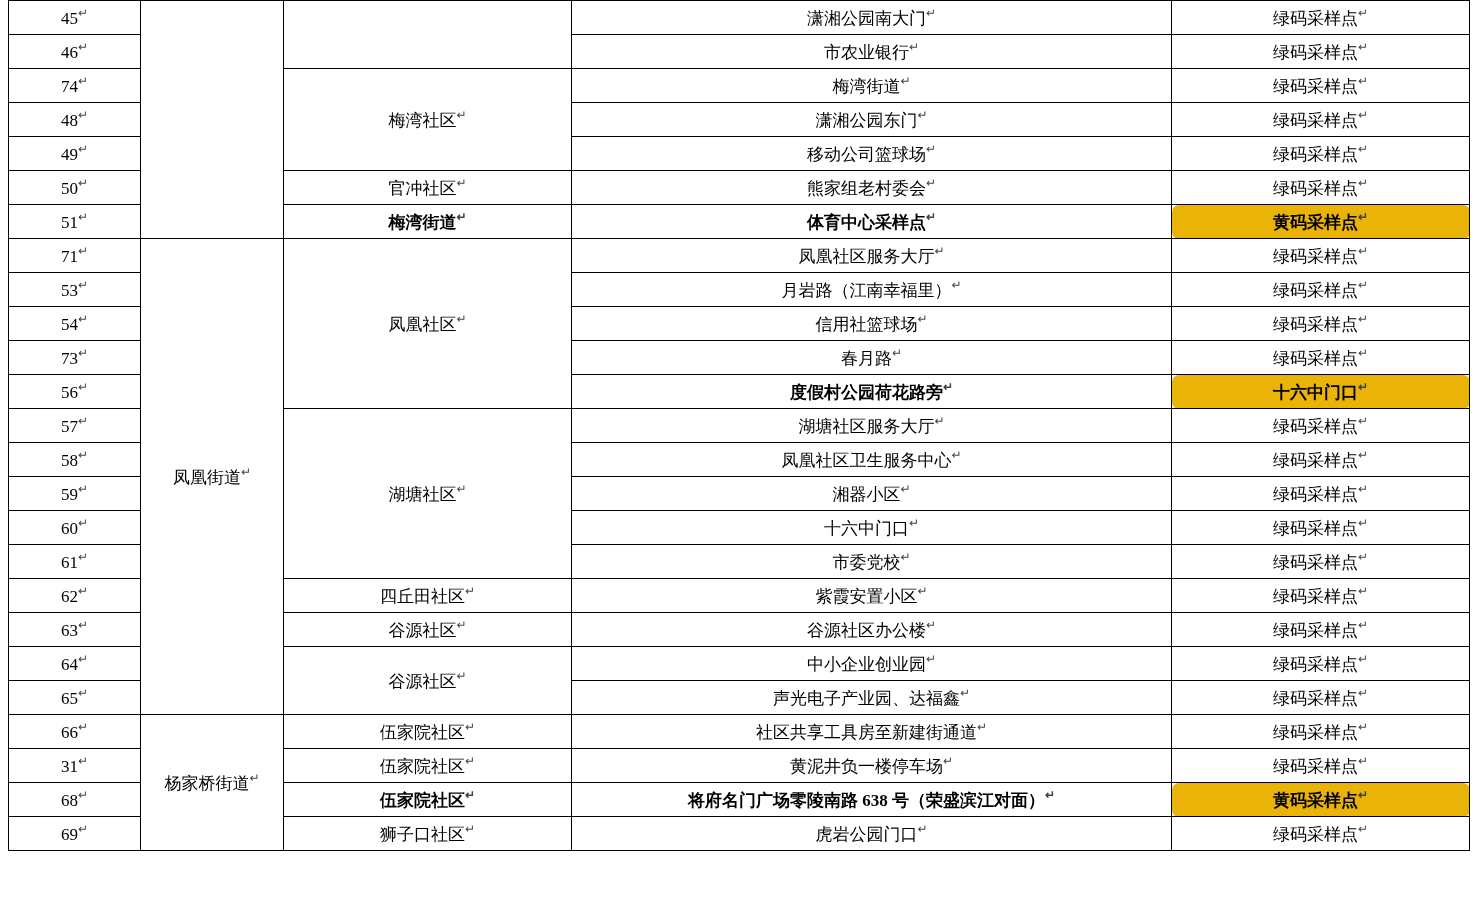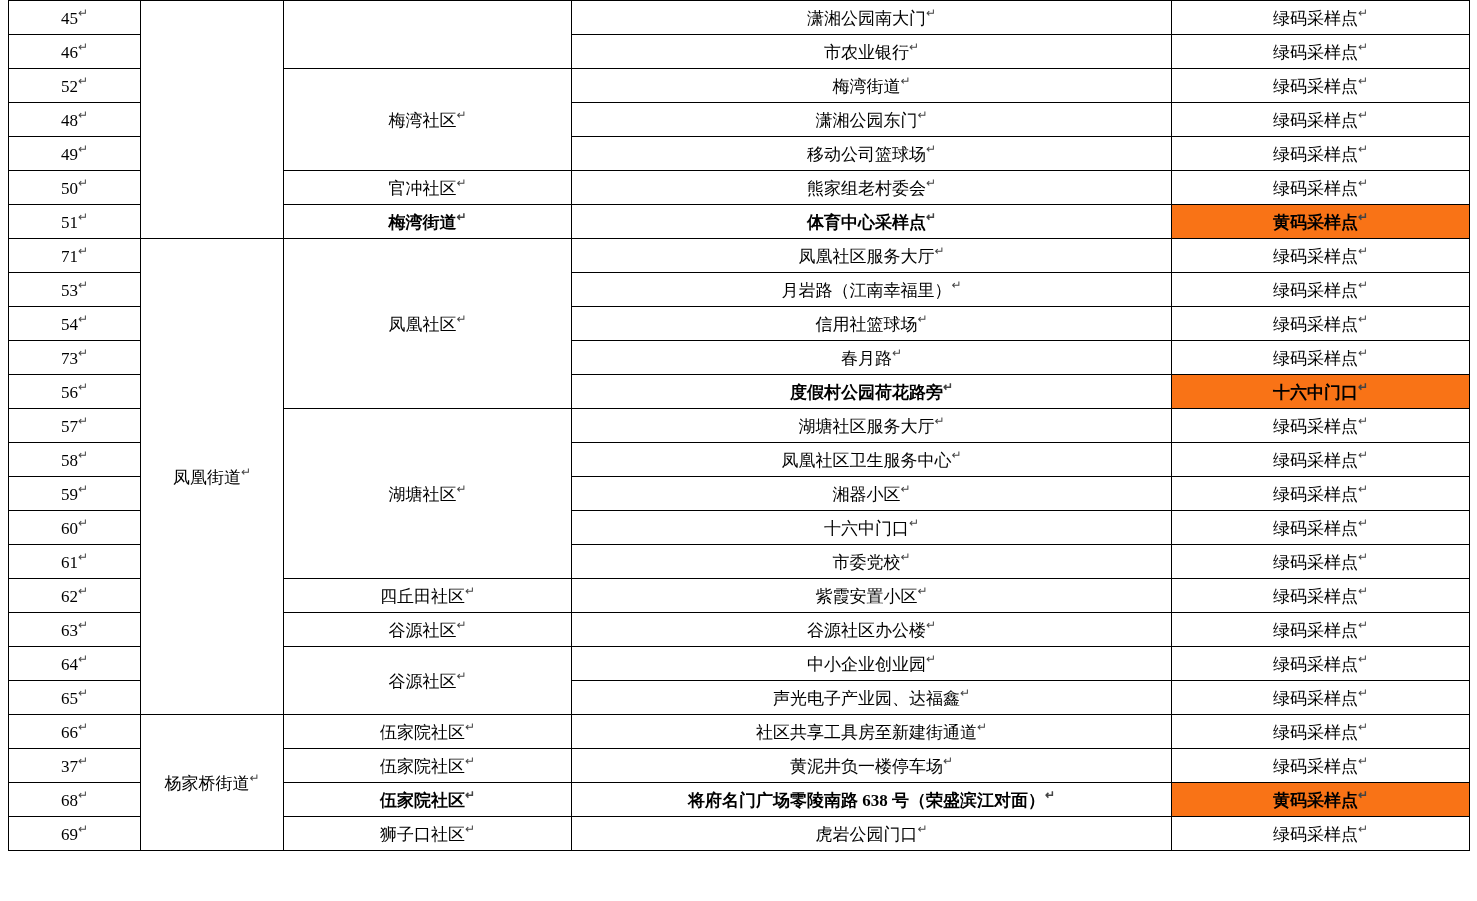--- a/index.html
+++ b/index.html
@@ -42,21 +42,21 @@
   
   col.c-num    { width: 132px; }
   col.c-street { width: 143px; }
   col.c-comm   { width: 288px; }
   col.c-site   { width: 600px; }
   col.c-type   { width: 298px; }
 
   td.num   { font-size: 17px; }
   td.cell  { }
   td.bold  { font-weight: bold; }
-  td.yellow{ background: #f97316; font-weight: bold; }
+  td.yellow{ background: #eab308; font-weight: bold; border-radius: 7px; }
   td.vmid  { vertical-align: middle; }
 
   .mark {
     font-size: 12px;
     color: #444;
     vertical-align: super;
     font-family: "Liberation Serif", serif;
   }
 </style>
 </head>
@@ -78,21 +78,21 @@
           <td class="cell vmid" rowspan="2"></td>
           <td class="cell"><span>潇湘公园南大门</span><span class="mark">↵</span></td>
           <td class="cell"><span>绿码采样点</span><span class="mark">↵</span></td>
         </tr>
         <tr>
           <td class="cell num"><span>46</span><span class="mark">↵</span></td>
           <td class="cell"><span>市农业银行</span><span class="mark">↵</span></td>
           <td class="cell"><span>绿码采样点</span><span class="mark">↵</span></td>
         </tr>
         <tr>
-          <td class="cell num"><span>52</span><span class="mark">↵</span></td>
+          <td class="cell num"><span>74</span><span class="mark">↵</span></td>
           <td class="cell vmid" rowspan="3"><span>梅湾社区</span><span class="mark">↵</span></td>
           <td class="cell"><span>梅湾街道</span><span class="mark">↵</span></td>
           <td class="cell"><span>绿码采样点</span><span class="mark">↵</span></td>
         </tr>
         <tr>
           <td class="cell num"><span>48</span><span class="mark">↵</span></td>
           <td class="cell"><span>潇湘公园东门</span><span class="mark">↵</span></td>
           <td class="cell"><span>绿码采样点</span><span class="mark">↵</span></td>
         </tr>
         <tr>
@@ -189,21 +189,21 @@
           <td class="cell"><span>绿码采样点</span><span class="mark">↵</span></td>
         </tr>
         <tr>
           <td class="cell num"><span>66</span><span class="mark">↵</span></td>
           <td class="cell vmid" rowspan="4"><span>杨家桥街道</span><span class="mark">↵</span></td>
           <td class="cell vmid"><span>伍家院社区</span><span class="mark">↵</span></td>
           <td class="cell"><span>社区共享工具房至新建街通道</span><span class="mark">↵</span></td>
           <td class="cell"><span>绿码采样点</span><span class="mark">↵</span></td>
         </tr>
         <tr>
-          <td class="cell num"><span>37</span><span class="mark">↵</span></td>
+          <td class="cell num"><span>31</span><span class="mark">↵</span></td>
           <td class="cell vmid"><span>伍家院社区</span><span class="mark">↵</span></td>
           <td class="cell"><span>黄泥井负一楼停车场</span><span class="mark">↵</span></td>
           <td class="cell"><span>绿码采样点</span><span class="mark">↵</span></td>
         </tr>
         <tr>
           <td class="cell num"><span>68</span><span class="mark">↵</span></td>
           <td class="cell vmid bold"><span>伍家院社区</span><span class="mark">↵</span></td>
           <td class="cell bold"><span>将府名门广场零陵南路 638 号（荣盛滨江对面）</span><span class="mark">↵</span></td>
           <td class="cell yellow"><span>黄码采样点</span><span class="mark">↵</span></td>
         </tr>

